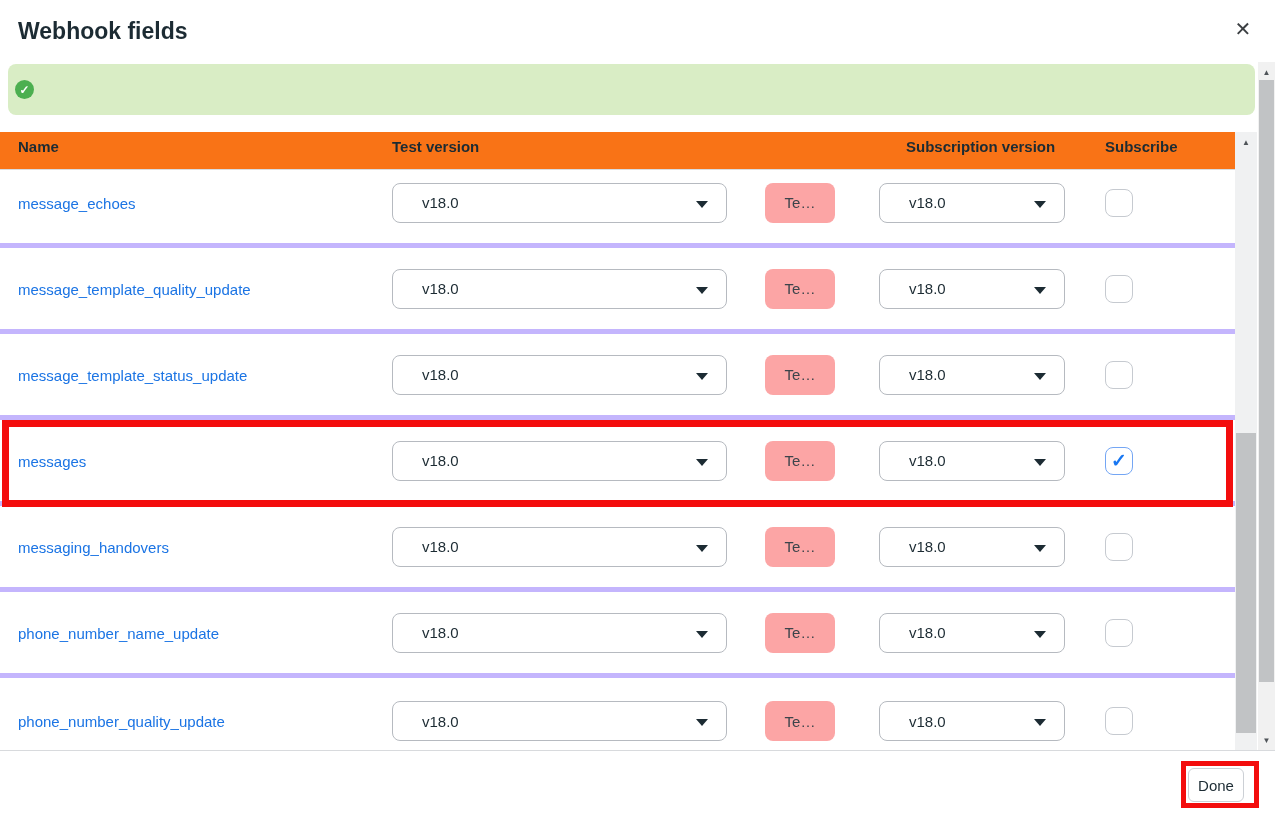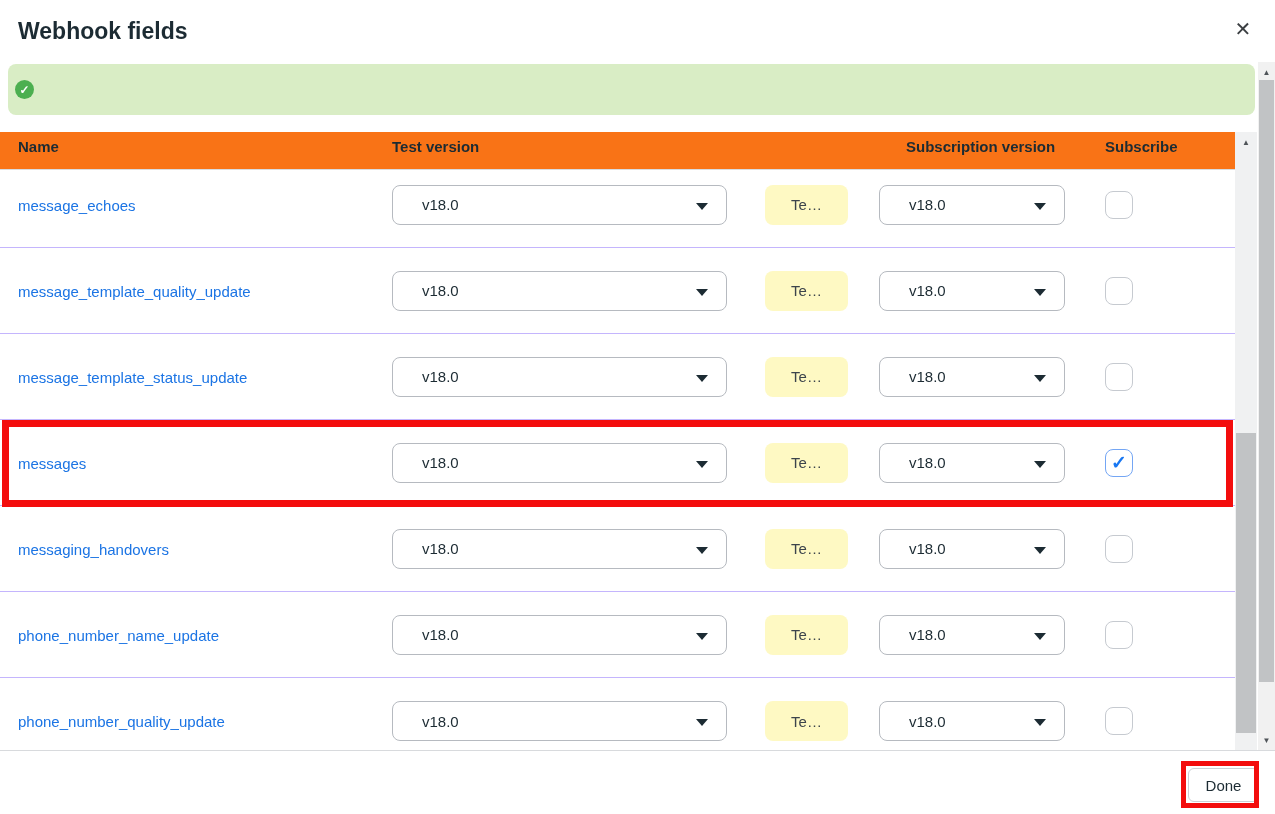--- a/index.html
+++ b/index.html
@@ -20,55 +20,55 @@
   .banner .banner-text { margin-left:12px; }
   .banner b { font-weight:bold; }
 
   
   .table-area { position:absolute; left:0; top:132px; width:1235px; height:618px; overflow:hidden; background:#fff; }
   .thead { position:relative; z-index:3; height:38px; background:#f97316; border-bottom:1px solid #d9dbde; }
   .thead .col { position:absolute; top:6px; font-size:15px; font-weight:bold; color:#1c2b33; }
   .col-name { left:18px; } .col-test { left:392px; } .col-subver { left:906px; } .col-sub { left:1105px; }
 
   .rows { position:relative; margin-top:-8px; z-index:1; }
-  .row { position:relative; height:86px; border-bottom:1px solid #c4b5fd; background:#fff; }
+  .row { position:relative; height:86px; border-bottom:5px solid #c4b5fd; background:#fff; }
   .row:last-child { border-bottom:none; }
   .name-link { position:absolute; left:18px; top:50%; transform:translateY(-50%); color:#1b74e4;
                font-size:15px; text-decoration:none; cursor:pointer; }
   .dd { position:absolute; top:50%; transform:translateY(-50%); height:40px; background:#fff;
         border:1px solid #b6bac0; border-radius:8px; display:flex; align-items:center;
         font-size:15px; color:#1c2b33; cursor:pointer; }
   .dd-test { left:392px; width:335px; }
   .dd-sub  { left:879px; width:186px; }
   .dd .dd-value { margin-left:29px; }
   .caret { position:absolute; right:18px; top:50%; margin-top:-2px; width:0; height:0;
            border-left:6px solid transparent; border-right:6px solid transparent; border-top:7px solid #1c2b33; }
-  .te-btn { position:absolute; left:765px; top:50%; transform:translateY(-50%); width:83px; height:40px;
-            background:#fef9c3; border:none; border-radius:8px; font-size:15px; color:#3c444b;
+  .te-btn { position:absolute; left:765px; top:50%; transform:translateY(-50%); width:70px; height:40px;
+            background:#fca5a5; border:none; border-radius:8px; font-size:15px; color:#3c444b;
             font-family:"Liberation Sans", sans-serif; cursor:pointer; }
   .checkbox { position:absolute; left:1105px; top:50%; transform:translateY(-50%); width:28px; height:28px;
               border:1.5px solid #c6cad0; border-radius:8px; background:#fff; cursor:pointer;
               display:flex; align-items:center; justify-content:center; }
   .checkbox.checked { border-color:#74a6f4; }
   .checkbox.checked span { color:#1877f2; font-size:19px; font-weight:bold; }
 
   
   .scrollbar { position:absolute; background:#f0f1f2; }
   .sb-inner { left:1235px; top:132px; width:22px; height:618px; }
   .sb-outer { left:1258px; top:62px; width:17px; height:688px; background:#f1f1f1; }
   .sb-arrow { position:absolute; left:0; width:100%; height:16px; font-size:8px; color:#4f5459;
               display:flex; align-items:center; justify-content:center; cursor:pointer; }
   .sb-arrow.up { top:2px; } .sb-arrow.down { bottom:2px; }
   .sb-thumb { position:absolute; left:1px; right:1px; background:#c1c3c5; cursor:pointer; }
   .sb-inner .sb-thumb { top:301px; height:300px; }
   .sb-outer .sb-thumb { top:18px; height:602px; }
 
   
   .footer-divider { position:absolute; left:0; top:750px; width:1275px; height:1px; background:#d8dadd; }
-  .done-btn { position:absolute; left:1188px; top:768px; width:71px; height:34px; background:#fff;
+  .done-btn { position:absolute; left:1188px; top:768px; width:56px; height:34px; background:#fff;
               border:1px solid #ccd0d5; border-radius:6px; font-size:15px; color:#1c2b33;
               font-family:"Liberation Sans", sans-serif; cursor:pointer; }
 
   
   .hl-box { position:absolute; border:7px solid #f30d0d; pointer-events:none; z-index:6; background:transparent; }
   .hl-row { left:2px; top:420px; width:1231px; height:87px; }
   .hl-done { left:1181px; top:761px; width:78px; height:47px; border-width:5px; }
 </style>
 </head>
 <body>

